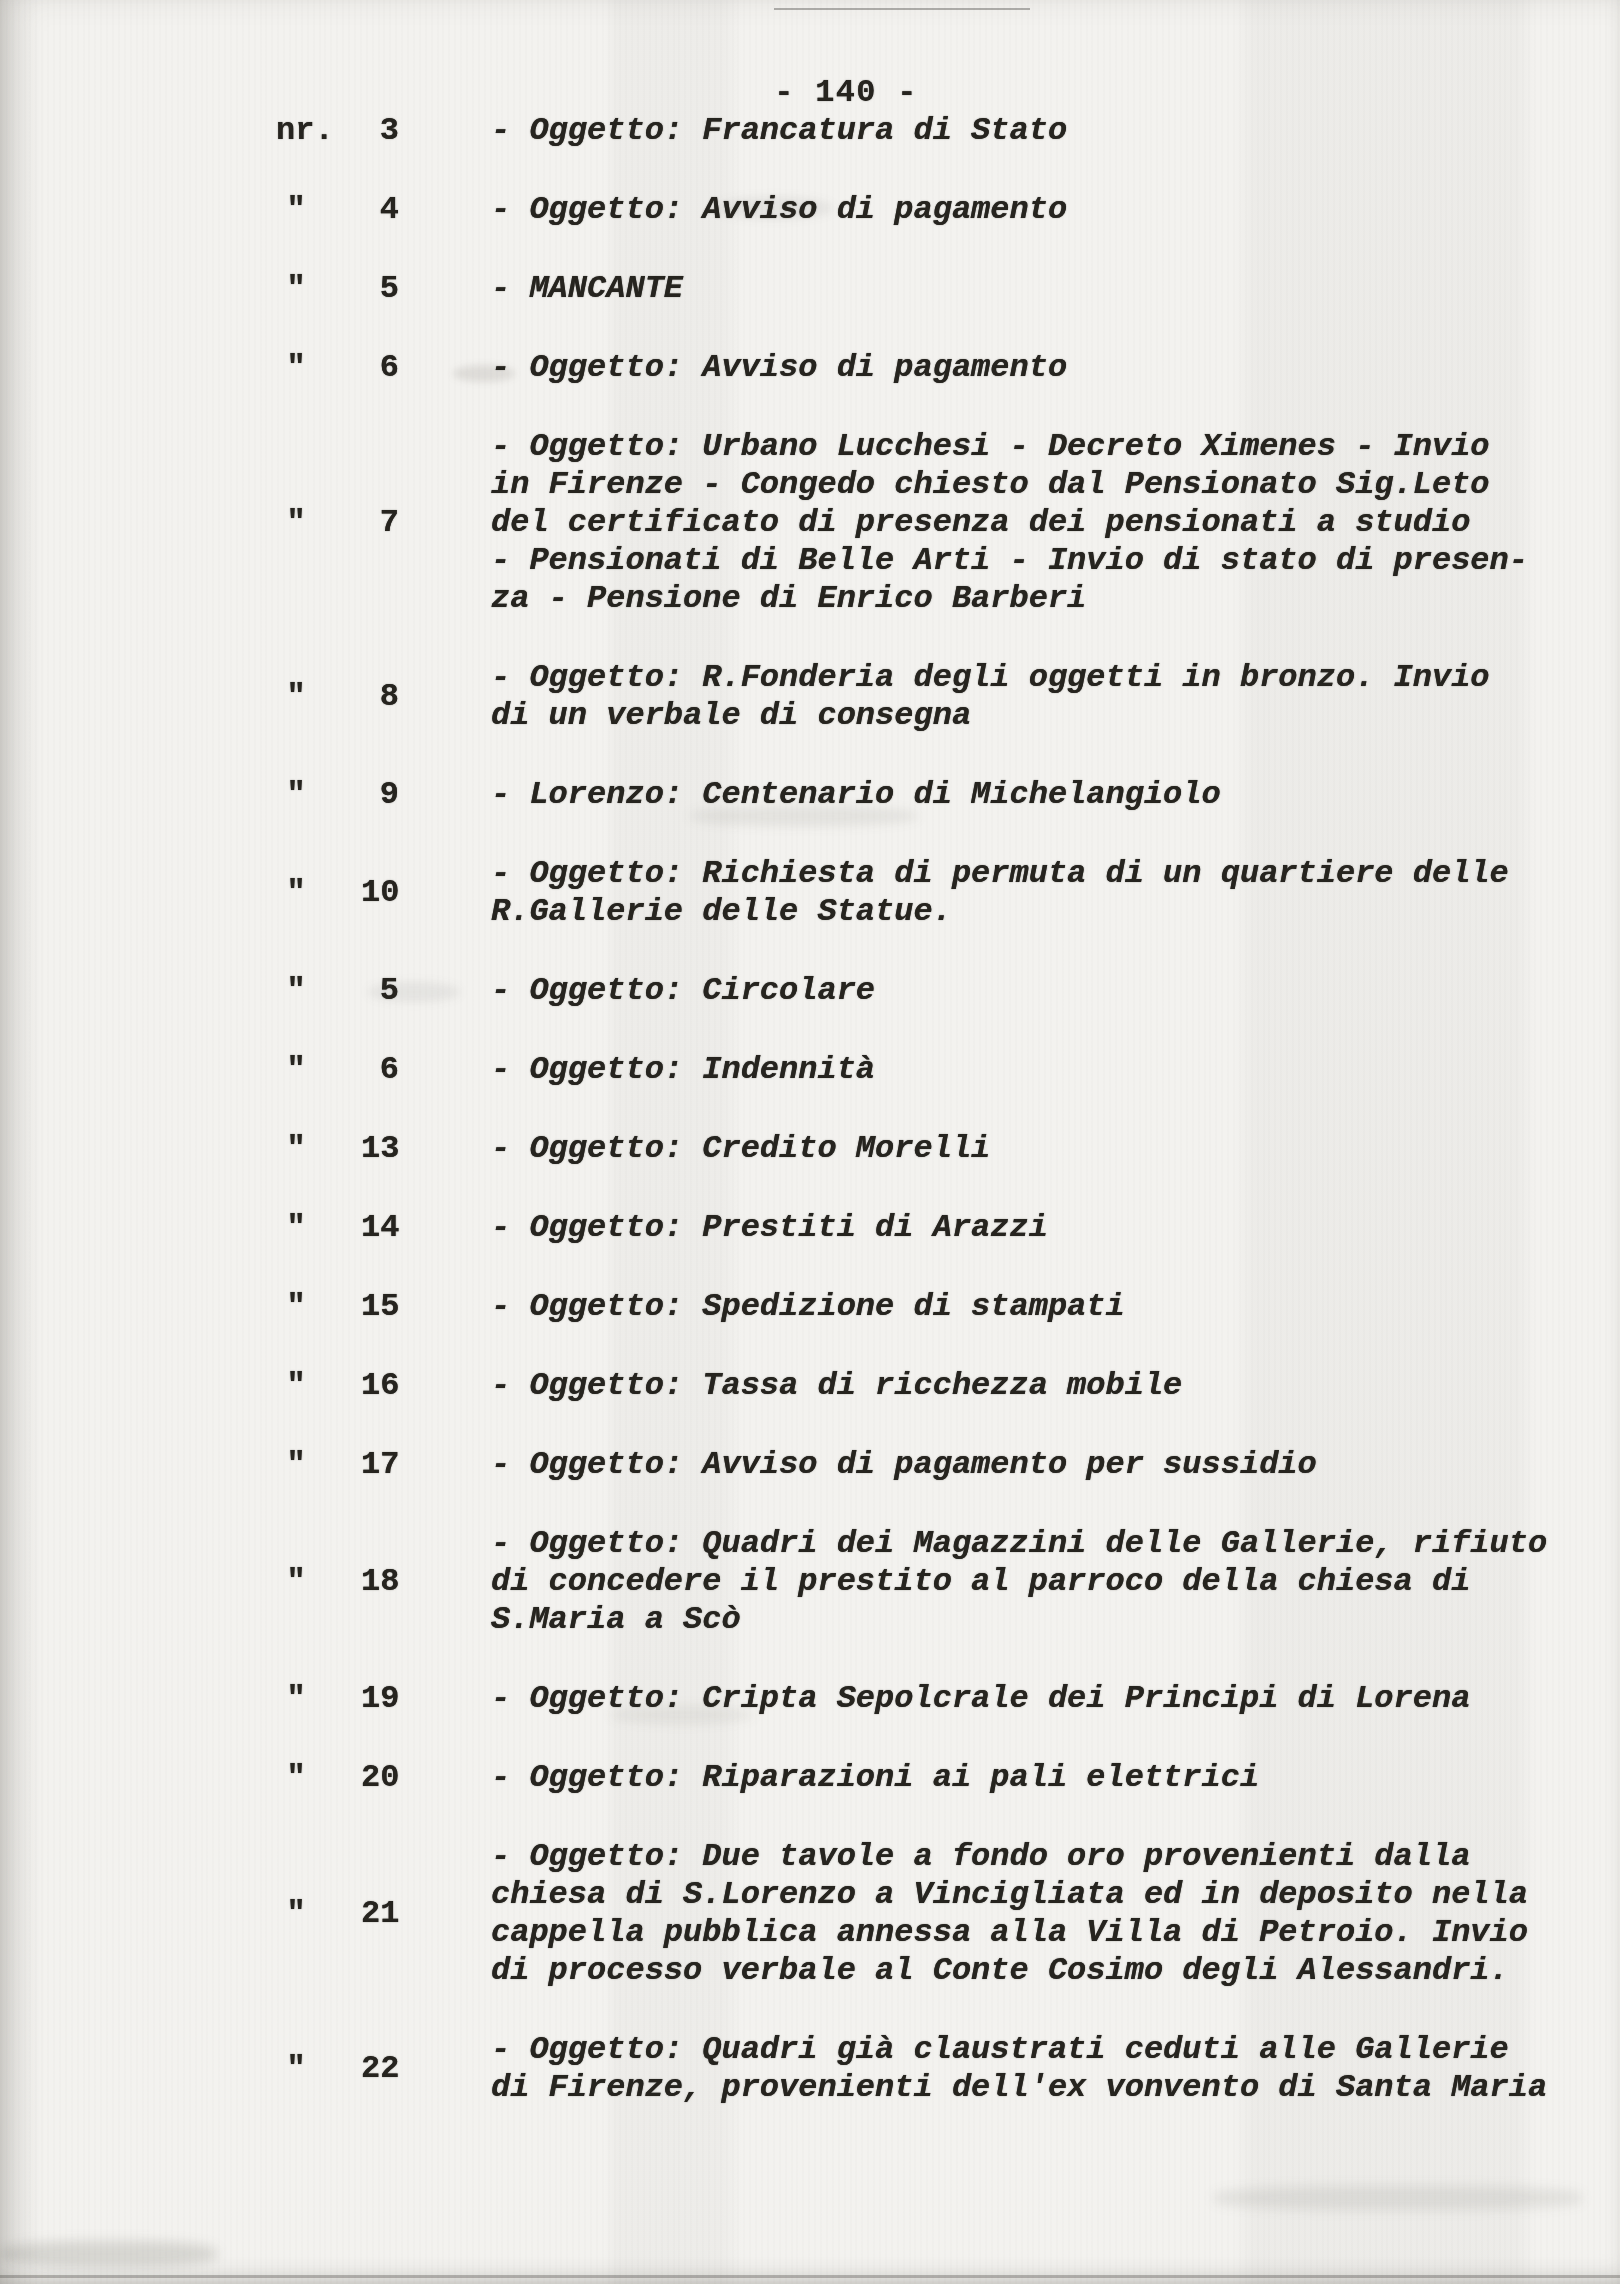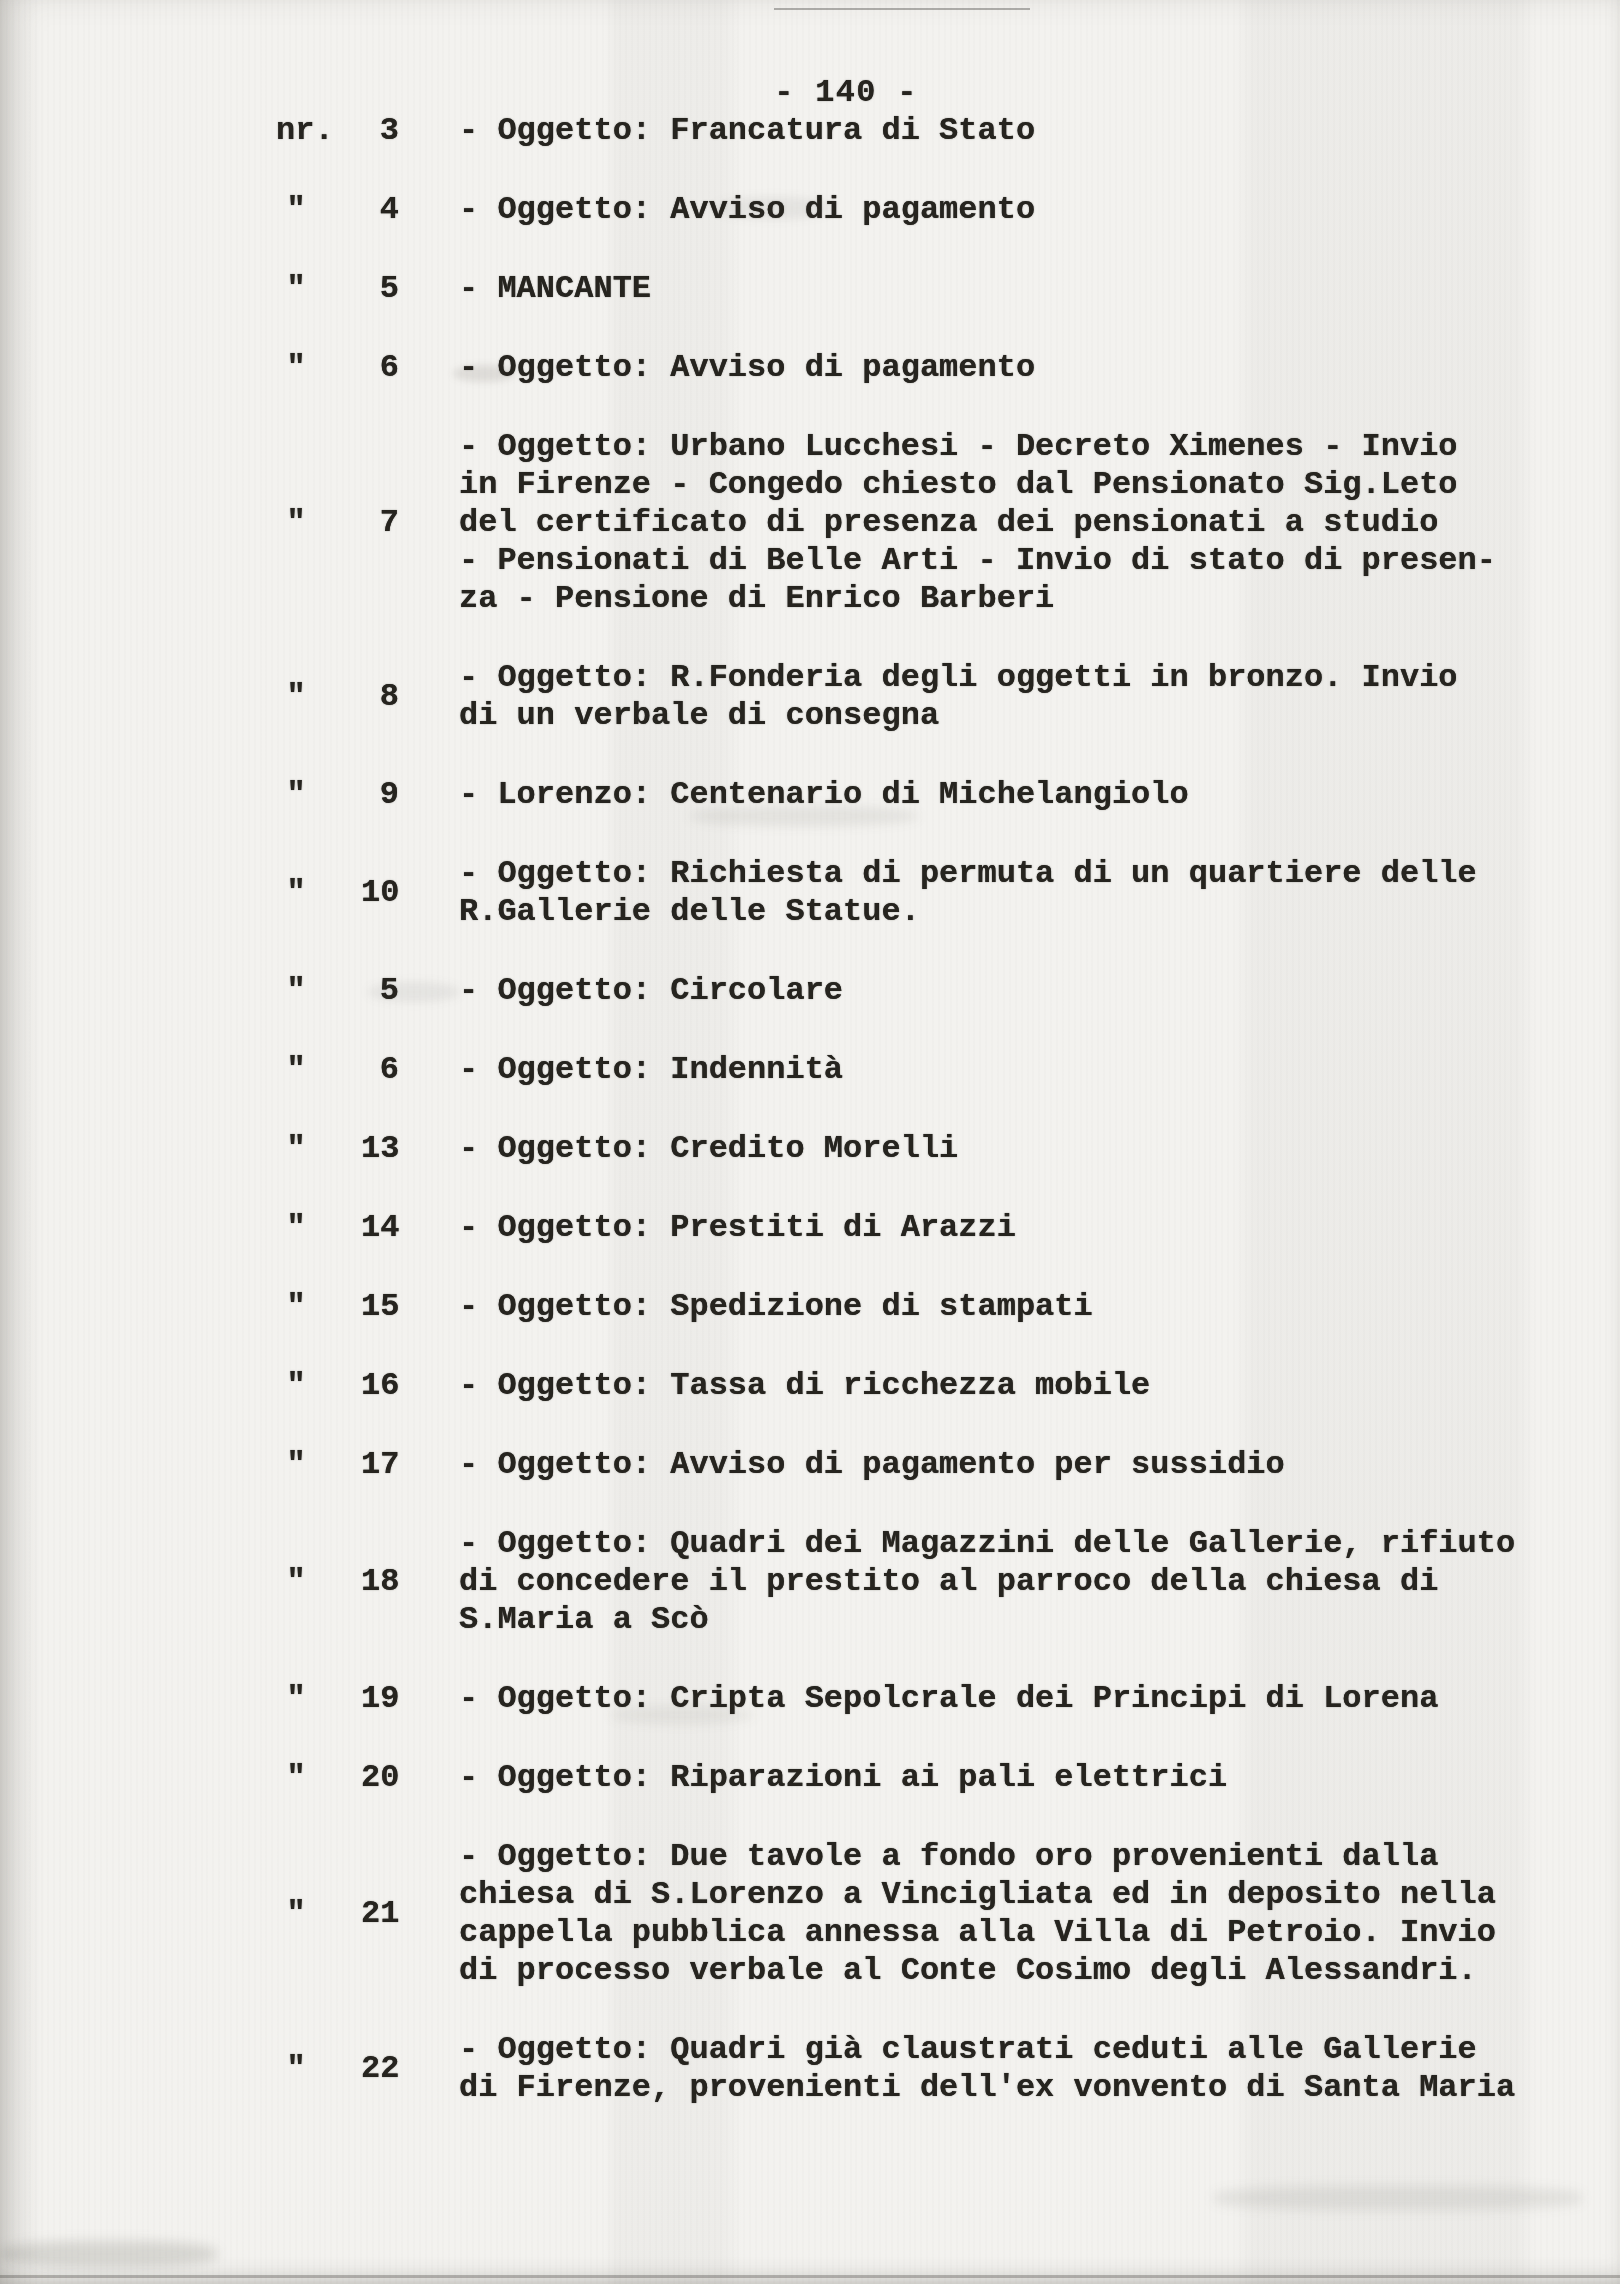--- a/index.html
+++ b/index.html
@@ -48,21 +48,21 @@
     height:38px;line-height:38px;
     white-space:pre;
   }
   .entry .marker.ditto{padding-left:10.5px;box-sizing:border-box;}
   .entry .num{
     width:38px;flex:0 0 38px;
     text-align:right;
     height:38px;line-height:38px;
     white-space:pre;
   }
-  .entry .text{margin-left:60px;}
+  .entry .text{margin-left:92px;font-style:italic;}
   .line{
     height:38px;line-height:38px;
     white-space:pre;
   }
   
   .artifact{position:absolute;pointer-events:none;}
   .hairline-top{left:774px;top:7.9px;width:256px;height:2px;background:rgba(50,48,44,.35);filter:blur(0.7px);}
   .smudge-a{left:453px;top:365px;width:62px;height:17px;background:rgba(70,66,58,.12);filter:blur(3.9px);border-radius:50%;}
   .smudge-b{left:715px;top:197px;width:118px;height:22px;background:rgba(70,66,58,.08);filter:blur(4.6px);border-radius:50%;}
   .smudge-c{left:689px;top:806px;width:230px;height:19.7px;background:rgba(70,66,58,.09);filter:blur(5.3px);border-radius:50%;}

